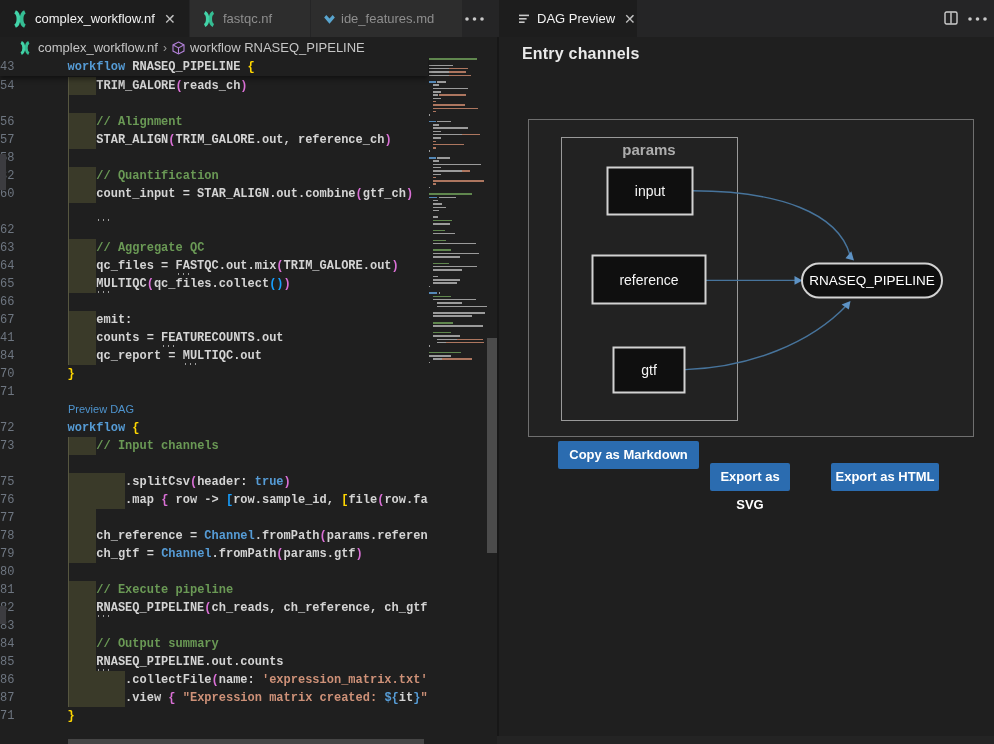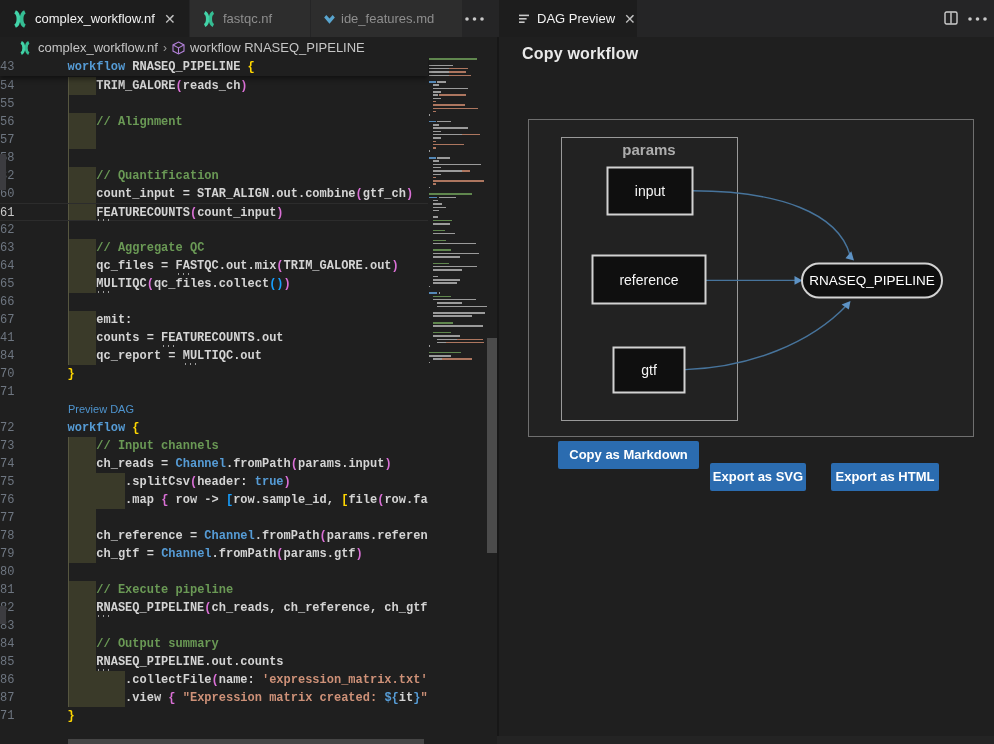--- a/index.html
+++ b/index.html
@@ -119,51 +119,43 @@
 <div id="ed">
 
 <div class="vg" style="top:19px;height:288px"></div>
 <div class="vg" style="top:379px;height:270px"></div>
 
 <div class="r" style="top:19px">
         <span class="ln">54</span>
         <span class="ind" style="width:28.8px"></span>
         <span class="c">    TRIM_GALORE<i class="b2">(</i>reads_ch<i class="b2">)</i></span>
       </div>
-      <div class="r" style="top:37px">
-        <span class="ln">55</span>
-        <span class="c"></span>
-      </div>
       <div class="r" style="top:55px">
         <span class="ln">56</span>
         <span class="ind" style="width:28.8px"></span>
         <span class="c">    <i class="cm">// Alignment</i></span>
       </div>
       <div class="r" style="top:73px">
         <span class="ln">57</span>
         <span class="ind" style="width:28.8px"></span>
+        <span class="c">    STAR_ALIGN<i class="b2">(</i>TRIM_GALORE.out, reference_ch<i class="b2">)</i></span>
       </div>
       <div class="r" style="top:91px">
         <span class="ln">58</span>
         <span class="c"></span>
       </div>
       <div class="r" style="top:109px">
         <span class="ln">32</span>
         <span class="ind" style="width:28.8px"></span>
         <span class="c">    <i class="cm">// Quantification</i></span>
       </div>
       <div class="r" style="top:127px">
         <span class="ln">60</span>
         <span class="ind" style="width:28.8px"></span>
         <span class="c">    count_input = STAR_ALIGN.out.combine<i class="b2">(</i>gtf_ch<i class="b2">)</i></span>
-      </div>
-      <div class="r cur" style="top:145px">
-        <span class="ln lnc">61</span>
-        <span class="ind" style="width:28.8px"></span>
-        <span class="c">    FEATURECOUNTS<i class="b2">(</i>count_input<i class="b2">)</i></span>
       </div>
       <div class="r" style="top:163px">
         <span class="ln">62</span>
         <span class="c"></span>
       </div>
       <div class="r" style="top:181px">
         <span class="ln">63</span>
         <span class="ind" style="width:28.8px"></span>
         <span class="c">    <i class="cm">// Aggregate QC</i></span>
       </div>
@@ -206,25 +198,20 @@
       </div>
       <div class="lens" style="top:343px">Preview DAG</div>
       <div class="r" style="top:361px">
         <span class="ln">72</span>
         <span class="c"><i class="kw">workflow</i> <i class="b1">{</i></span>
       </div>
       <div class="r" style="top:379px">
         <span class="ln">73</span>
         <span class="ind" style="width:28.8px"></span>
         <span class="c">    <i class="cm">// Input channels</i></span>
-      </div>
-      <div class="r" style="top:397px">
-        <span class="ln">74</span>
-        <span class="ind" style="width:28.8px"></span>
-        <span class="c">    ch_reads = <i class="kw">Channel</i>.fromPath<i class="b2">(</i>params.input<i class="b2">)</i></span>
       </div>
       <div class="r" style="top:415px">
         <span class="ln">75</span>
         <span class="ind" style="width:57.6px"></span>
         <span class="c">        .splitCsv<i class="b2">(</i>header: <i class="kw">true</i><i class="b2">)</i></span>
       </div>
       <div class="r" style="top:433px">
         <span class="ln">76</span>
         <span class="ind" style="width:57.6px"></span>
         <span class="c">        .map <i class="b2">{</i> row -&gt; <i class="b3">[</i>row.sample_id, <i class="b1">[</i>file<i class="b2">(</i>row.fast</span>
@@ -391,38 +378,38 @@
         <div style="position:absolute;left:12.6px;top:300.3px;width:30.5px;height:1.6px;background:#bd8066"></div>
         <div style="position:absolute;left:0.0px;top:303.6px;width:1.1px;height:1.6px;background:#a9a9a9"></div>
       </div>
 <div id="vsb"></div>
 <div id="hsb"></div>
 </div>
 <div class="lpatch" style="top:154px;height:36px"></div>
 <div class="lpatch" style="top:606px;height:18px"></div>
 
 <div id="panel">
-  <h2>Copy workflow</h2>
+  <h2>Entry channels</h2>
   <svg class="dag" width="446" height="318" viewBox="0 0 446 318">
 <rect x="0.5" y="0.5" width="445" height="317" fill="#222222" stroke="#6f6f6f"></rect>
 <rect x="33.5" y="18.5" width="176" height="283" fill="none" stroke="#9a9a9a"></rect>
 <text x="121" y="36" class="plabel">params</text>
 <path d="M164,71.8 C252,72 310,94 322,136" fill="none" stroke="#47749c" stroke-width="1.4"></path>
 <path d="M326,141.5 L317.5,139.3 L323.3,132.2 Z" fill="#5d92c4"></path>
 <path d="M178,161.4 H267" fill="none" stroke="#47749c" stroke-width="1.4"></path>
 <path d="M274.5,161.4 L266.5,157 V165.8 Z" fill="#5d92c4"></path>
 <path d="M157,250.6 C222,248.5 283,224 319,186" fill="none" stroke="#47749c" stroke-width="1.4"></path>
 <path d="M322.5,182 L320.8,190.6 L313.6,185.5 Z" fill="#5d92c4"></path>
 <rect x="79.5" y="48.5" width="85" height="47" fill="#0f0f0f" stroke="#d2d2d2" stroke-width="2"></rect>
 <text x="122" y="77" class="nlabel">input</text>
 <rect x="64.5" y="136.5" width="113" height="48" fill="#0f0f0f" stroke="#d2d2d2" stroke-width="2"></rect>
 <text x="121" y="166" class="nlabel">reference</text>
 <rect x="85.5" y="228.5" width="71" height="45" fill="#0f0f0f" stroke="#d2d2d2" stroke-width="2"></rect>
 <text x="121" y="256" class="nlabel">gtf</text>
 <rect x="274" y="144.5" width="140" height="34" rx="17" fill="#0f0f0f" stroke="#d2d2d2" stroke-width="2"></rect>
 <text x="344" y="166" class="pilabel">RNASEQ_PIPELINE</text>
 </svg>
   <div class="btn" style="left:59px;top:404px;width:141px">Copy as Markdown</div>
-  <div class="btn" style="left:211px;top:426px;width:96px">Export as SVG</div>
+  <div class="btn" style="left:211px;top:426px;width:80px">Export as SVG</div>
   <div class="btn" style="left:332px;top:426px;width:108px">Export as HTML</div>
 </div>
 <div id="pbot"></div>
 
 </div>
 </body></html>

